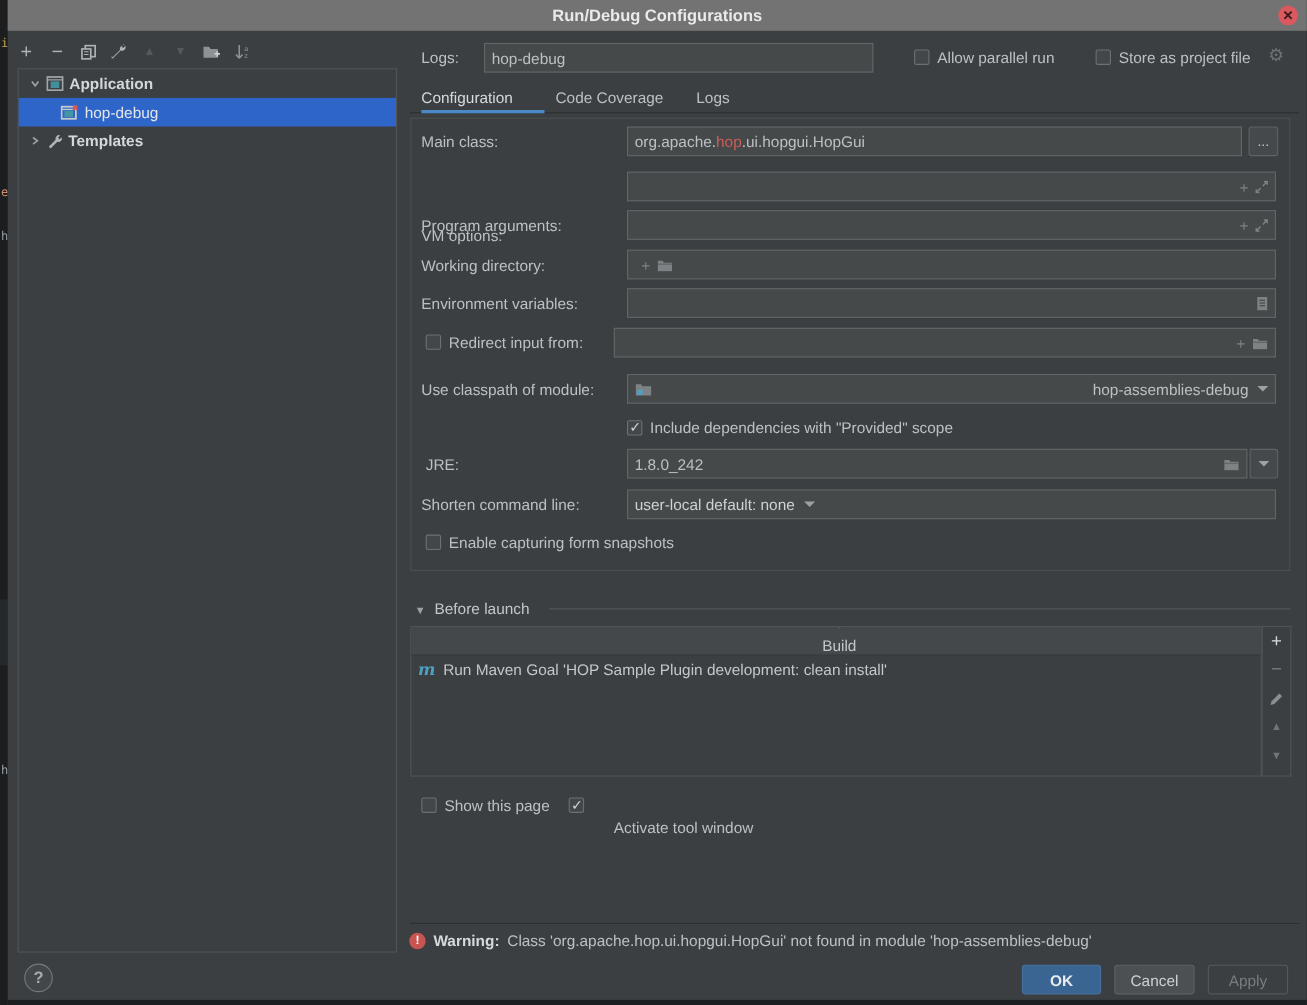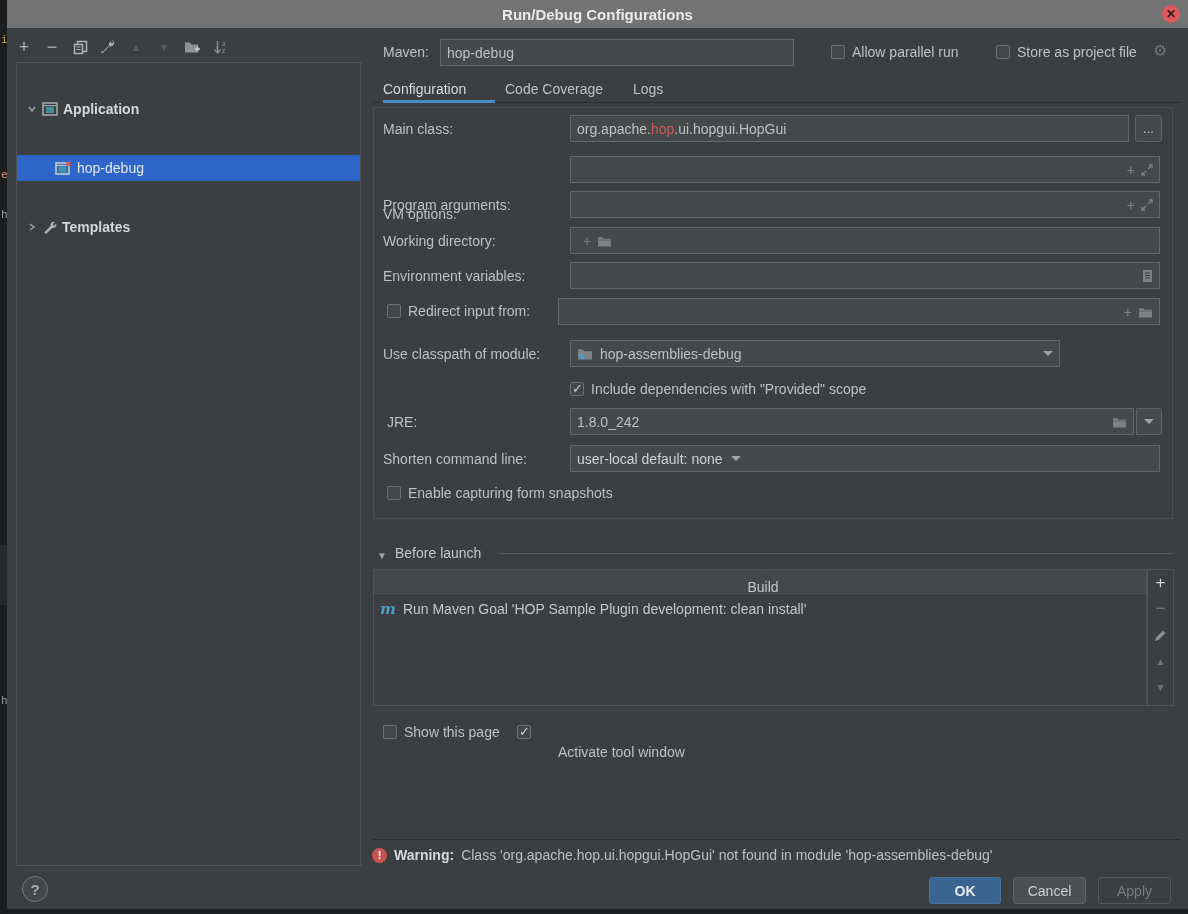--- a/index.html
+++ b/index.html
@@ -23,21 +23,21 @@
                display:flex; align-items:center; justify-content:center; cursor:pointer; line-height:1; }
 
   
   .lp-toolbar { position:absolute; left:8px; top:38px; display:flex; gap:10px; align-items:center; }
   .tbi { width:18px; height:18px; display:flex; align-items:center; justify-content:center;
          font-size:16px; color:#afb3b6; }
   .tbi.dim { color:#55595c; }
   .tree-box { position:absolute; left:9px; top:62px; width:345px; height:804px;
               border:1px solid #505456; }
   .tree-row { position:relative; height:26px; display:flex; align-items:center; gap:5px;
-              color:#d3d7da; font-size:14px; padding-left:10px;margin-top:33px; }
+              color:#d3d7da; font-size:14px; padding-left:10px; }
   .tree-row.bold { font-weight:bold; }
   .tree-row.selected { background:#2e65c9; padding-left:38px; font-weight:normal; color:#e3e6e9; }
   .chev { width:10px; height:10px; flex:0 0 10px; }
   .help-btn { position:absolute; left:15px; top:876px; width:26px; height:26px; border-radius:50%;
               border:1px solid #75797c; color:#a7abae; font-size:15px; font-weight:bold;
               display:flex; align-items:center; justify-content:center; background:#43474a; }
 
   
   .lbl { position:absolute; color:#bcc0c3; font-size:14px; line-height:17px; }
   .field { position:absolute; height:27px; background:#45494a; border:1px solid #61666a;
@@ -165,21 +165,21 @@
         </svg>
       <svg width="15" height="15" viewBox="0 0 16 16">
           <path d="M13.5 2.2a3.4 3.4 0 0 0-4.4 4.3L2.5 13.2l1.8 1.8 6.5-6.6a3.4 3.4 0 0 0 4.3-4.4l-2 2-1.6-1.6 2-2.2z" fill="#afb3b6"></path>
         </svg>
       <span>Templates</span>
     </div>
   </div>
 
   <div class="help-btn">?</div>
 
-  <div class="lbl" style="left:376px; top:44px;">Maven:</div>
+  <div class="lbl" style="left:376px; top:44px;">Logs:</div>
   <div class="field" style="left:433px; top:39px; width:354px;">
     <span>hop-debug</span>
   </div>
   <div class="cb" style="left:824px; top:45px;"></div>
   <div class="lbl" style="left:845px; top:44px;">Allow parallel run</div>
   <div class="cb" style="left:989px; top:45px;"></div>
   <div class="lbl" style="left:1010px; top:44px;">Store as project file</div>
   <div class="lbl" style="left:1146px; top:42px; color:#6d7174; font-size:16px;">⚙</div>
 
   <div class="tab active" style="left:376px;">Configuration</div>
@@ -249,21 +249,21 @@
     <span class="ficon">+</span>
     <span class="ficon">
         <svg width="15" height="12" viewBox="0 0 17 14">
           <path d="M1 2.5h5l1.5 2H16v9H1z" fill="#7e8285"></path>
           <path d="M1 6h15" stroke="#5a5e61" stroke-width="1"></path>
         </svg>
       </span>
   </div>
 
   <div class="lbl" style="left:376px; top:346px;">Use classpath of module:</div>
-  <div class="field" style="left:563px; top:340px; width:490px;">
+  <div class="field" style="left:563px; top:340px; width:590px;text-align:right;">
     <span class="ficon" style="margin:0 7px 0 0;">
         <svg width="16" height="13" viewBox="0 0 17 14">
           <path d="M1 2.5h5l1.5 2H16v9H1z" fill="#7e8285"></path>
           <rect x="2.5" y="8" width="5" height="5" fill="#4da1c8"></rect>
         </svg>
       </span>
     <span class="grow">hop-assemblies-debug</span>
     <span class="combo-arrow"></span>
   </div>
 

